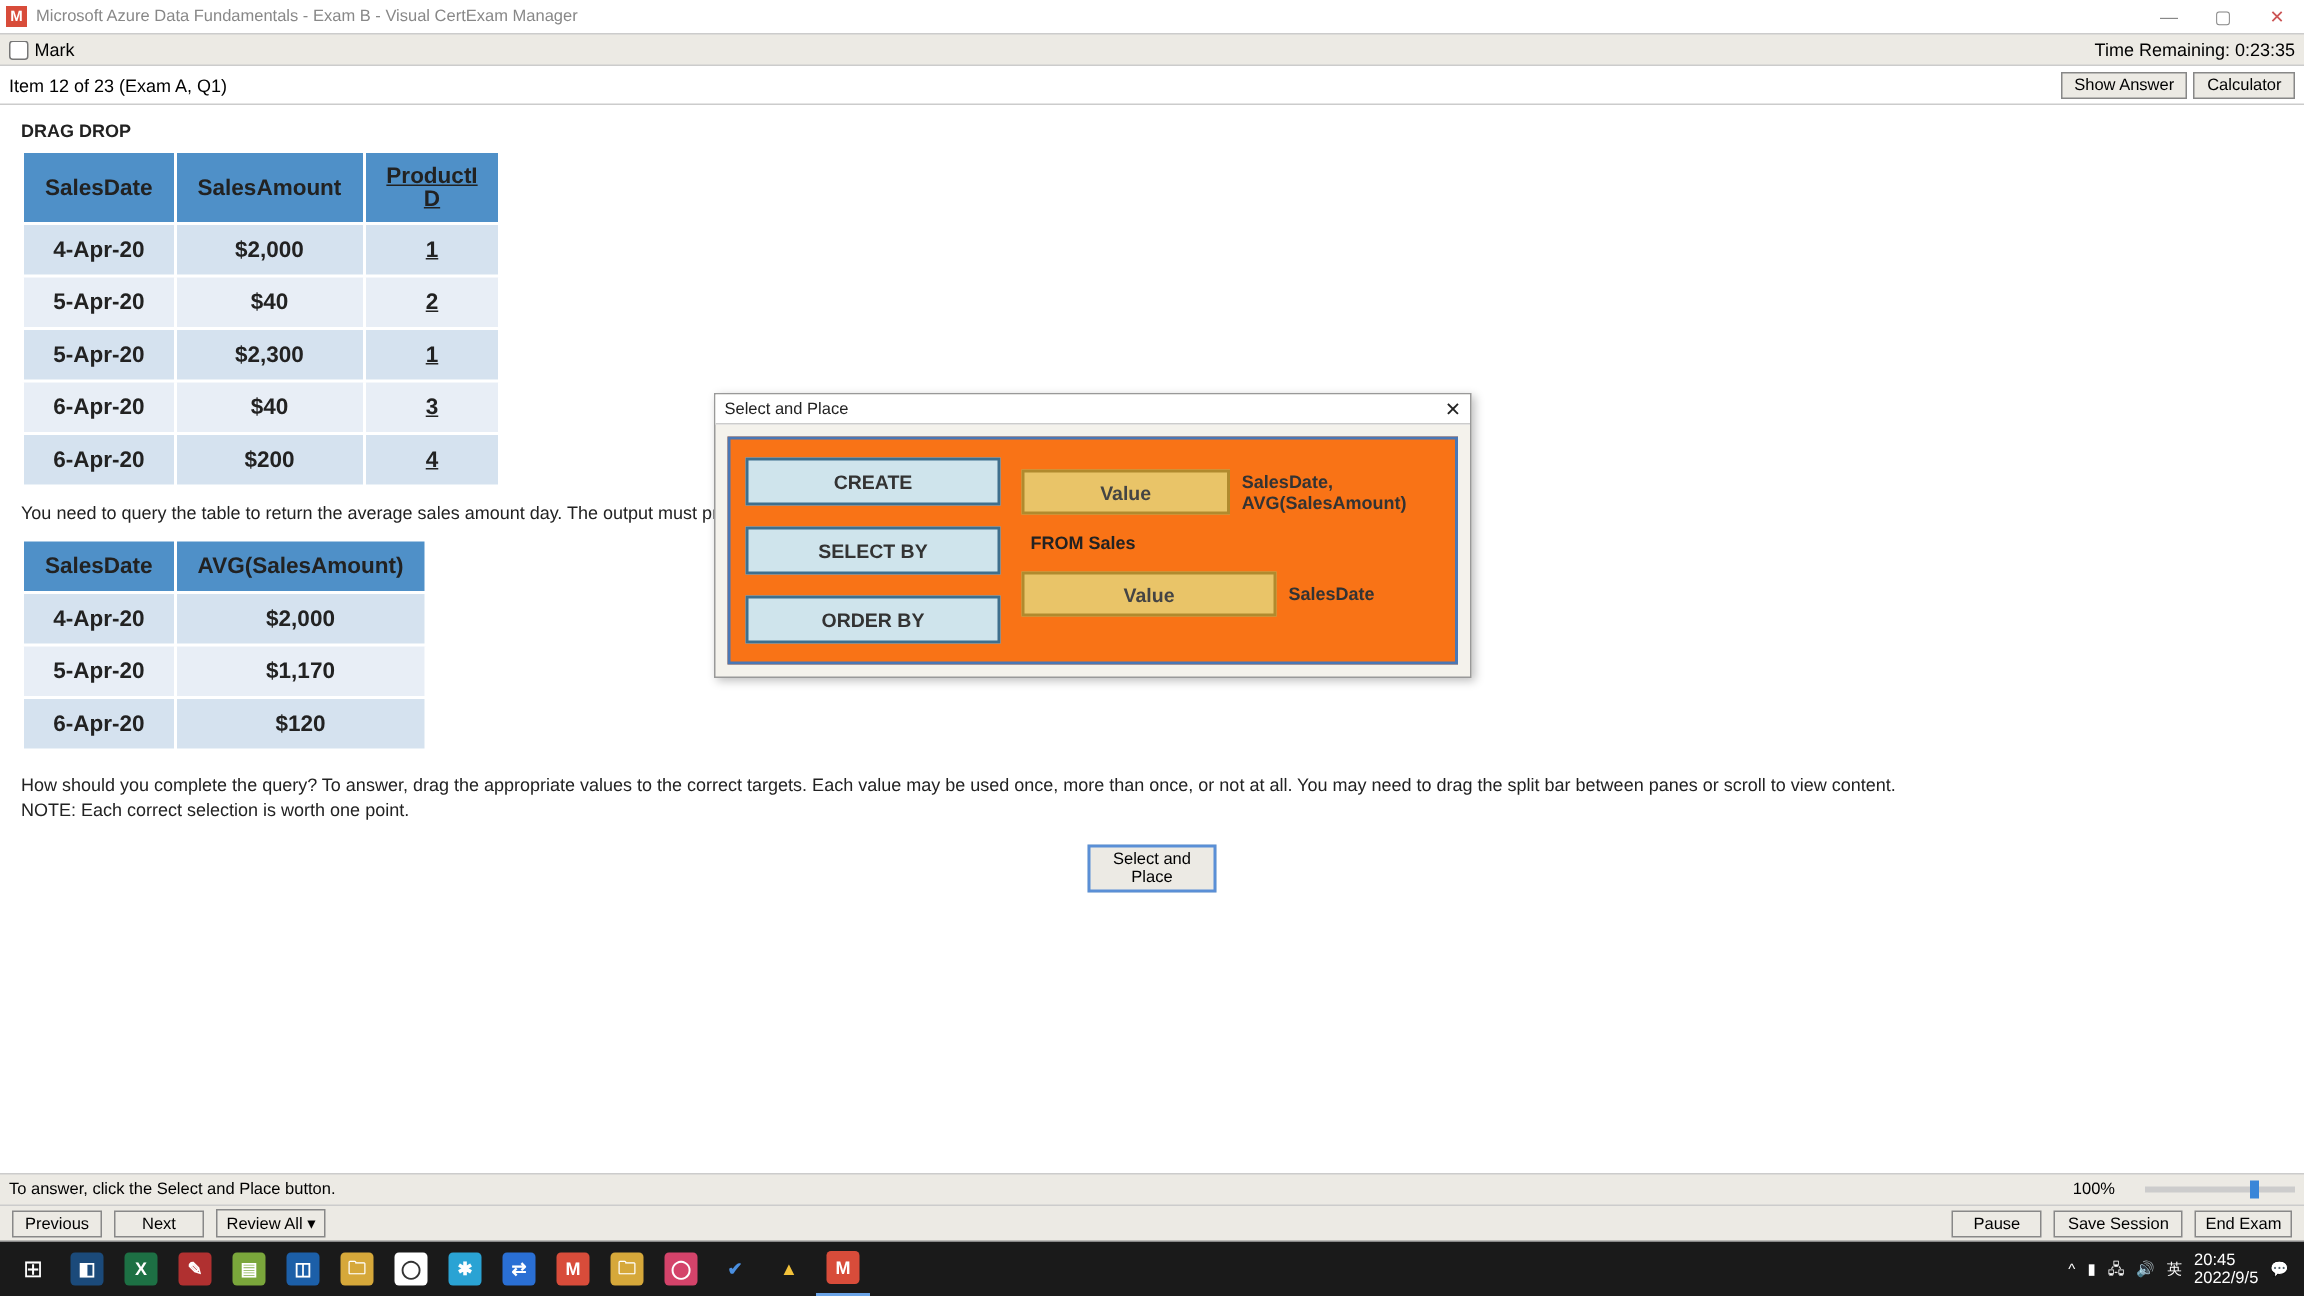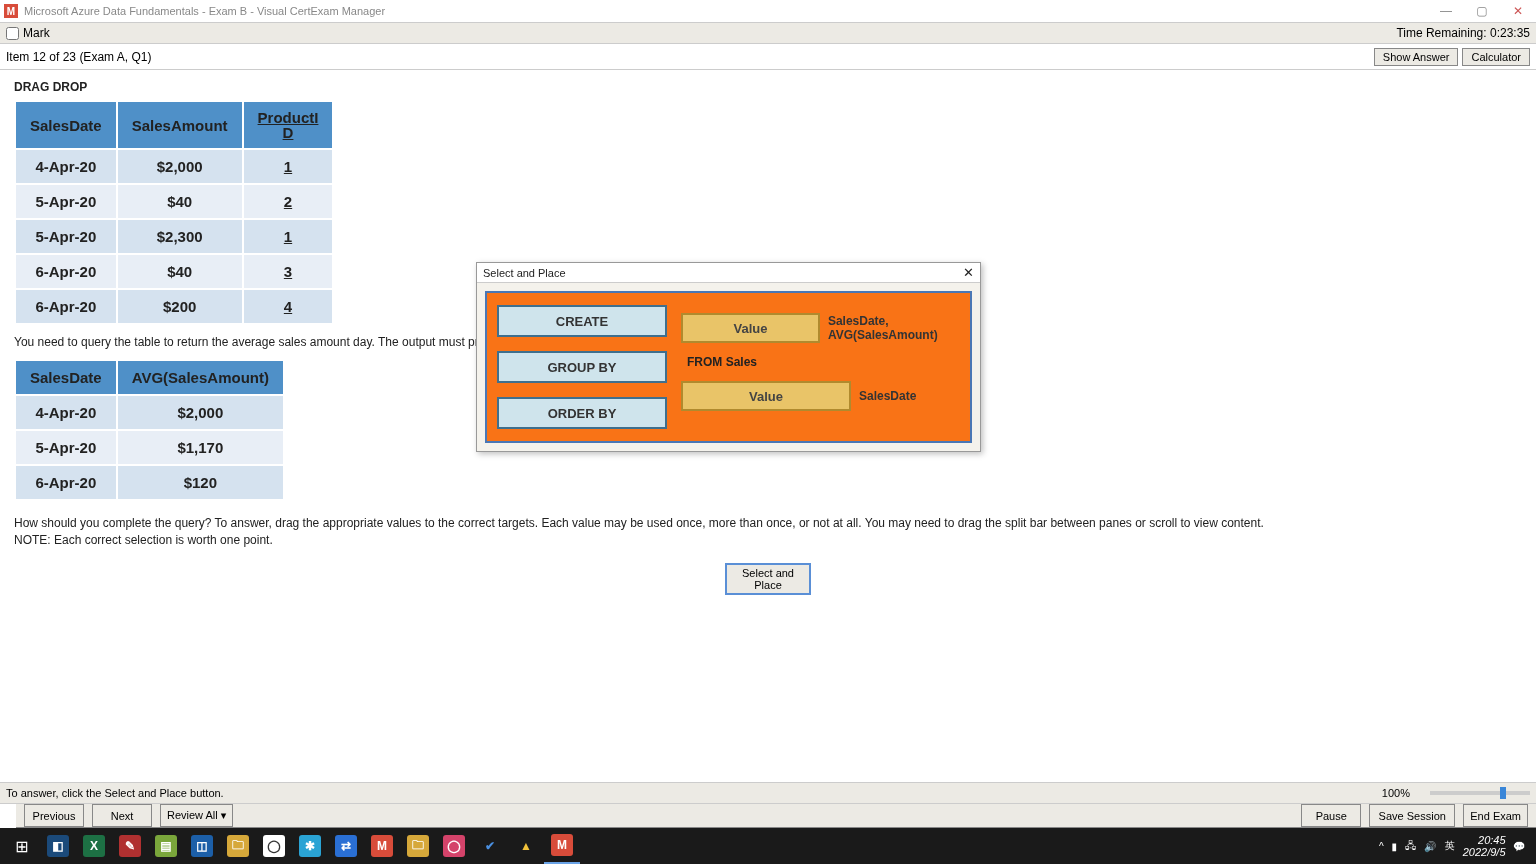--- a/index.html
+++ b/index.html
@@ -57,31 +57,31 @@
 .dlg-btn { width:56px; font-size:11px; padding:2px 0; background:#eceae4; border:1px solid #888; cursor:pointer; }
 .dlg-btn.primary { border:2px solid #2a6fd4; }
 
 
 .hintbar { position:absolute; left:0; right:0; bottom:60px; height:22px; background:#eceae4; border-top:1px solid #ccc; border-bottom:1px solid #ccc; display:flex; align-items:center; font-size:11px; padding:0 6px; }
 .zoom { margin-left:auto; display:flex; align-items:center; gap:20px; }
 .zoom-track { width:100px; height:4px; background:#ccc; position:relative; }
 .zoom-thumb { position:absolute; right:24px; top:-4px; width:6px; height:12px; background:#3a86d8; }
 
 
-.navbar { position:absolute; left:16px; right:0; bottom:36px; height:24px; background:#eceae4; border-bottom:1px solid #888; display:flex; font-size:11px; padding:0 8px; gap:8px; }
+.navbar { position:absolute; left:0; right:0; bottom:36px; height:24px; background:#eceae4; border-bottom:1px solid #888; display:flex; align-items:center; font-size:11px; padding:0 8px; gap:8px; }
 .navbar .right { margin-left:auto; display:flex; gap:8px; }
 .nbtn { background:#eceae4; border:1px solid #888; font-size:11px; padding:2px 6px; min-width:60px; cursor:pointer; }
 .nbtn.review { display:flex; align-items:center; gap:4px; }
 
 
 .taskbar { position:absolute; left:0; right:0; bottom:0; height:36px; background:#1a1a1a; display:flex; align-items:center; padding:0 4px; }
 .tb-item { width:36px; height:36px; display:flex; align-items:center; justify-content:center; font-size:16px; color:#fff; }
 .tb-ico { width:22px; height:22px; border-radius:3px; display:flex; align-items:center; justify-content:center; font-size:12px; font-weight:bold; }
 .tray { margin-left:auto; display:flex; align-items:center; color:#fff; font-size:10px; gap:8px; padding-right:6px; }
-.tray .clock { text-align:right; line-height:1.1; font-size:11px;font-style:italic; }
+.tray .clock { line-height:1.1; font-size:11px; }
 
 input[type=checkbox] { transform:scale(1.0); }
 </style>
 </head>
 <body>
 
 <div class="titlebar">
   <div class="icon-m">M</div>
   <span>Microsoft Azure Data Fundamentals - Exam B - Visual CertExam Manager</span>
   <div class="win-ctrls">
@@ -177,21 +177,21 @@
 
   <div class="dialog">
     <div class="dialog-title">
       <span>Select and Place</span>
       <span class="close">✕</span>
     </div>
     <div class="dialog-body">
       <div class="dialog-inner">
         <div class="src-col">
           <div class="src-box">CREATE</div>
-          <div class="src-box">GROUP BY</div>
+          <div class="src-box">SELECT BY</div>
           <div class="src-box">ORDER BY</div>
         </div>
         <div class="target-col">
           <div class="target-row">
             <div class="drop">Value</div>
             <span class="plain">SalesDate, AVG(SalesAmount)</span>
           </div>
           <div class="from-row">FROM Sales</div>
           <div class="target-row">
             <div class="drop">Value</div>

